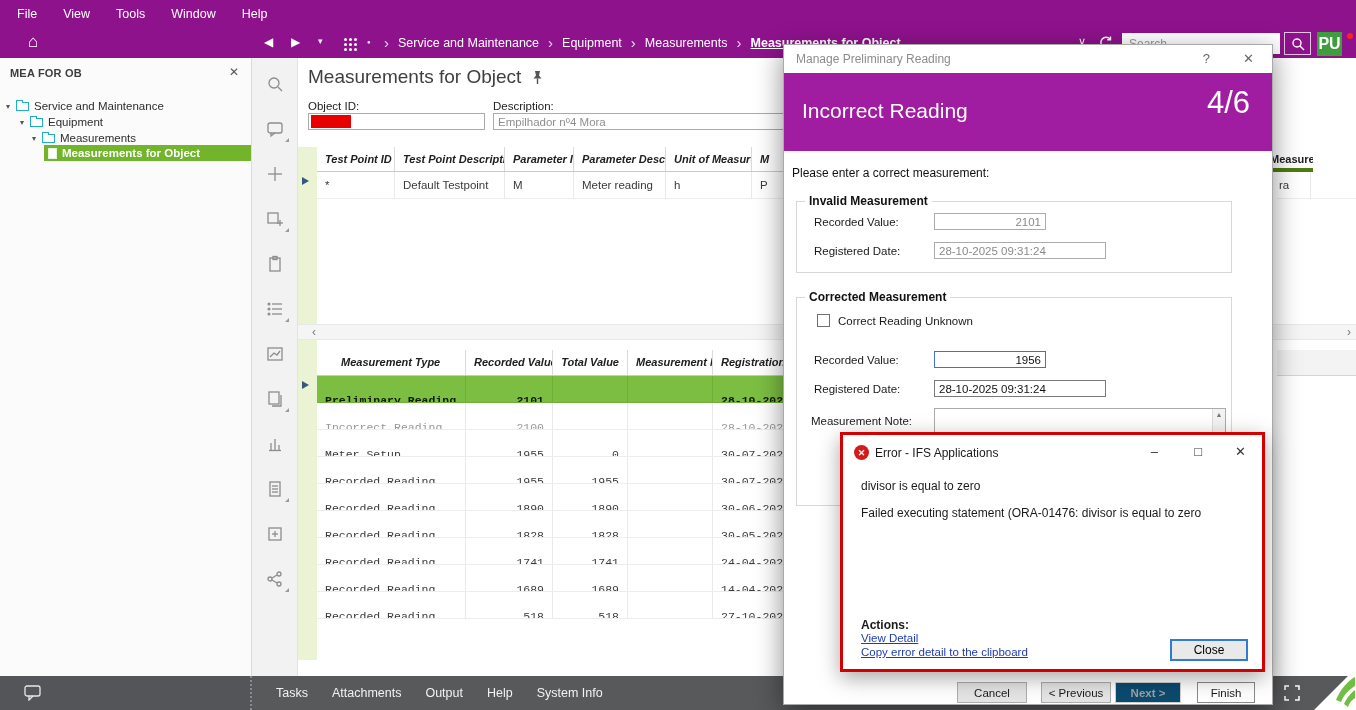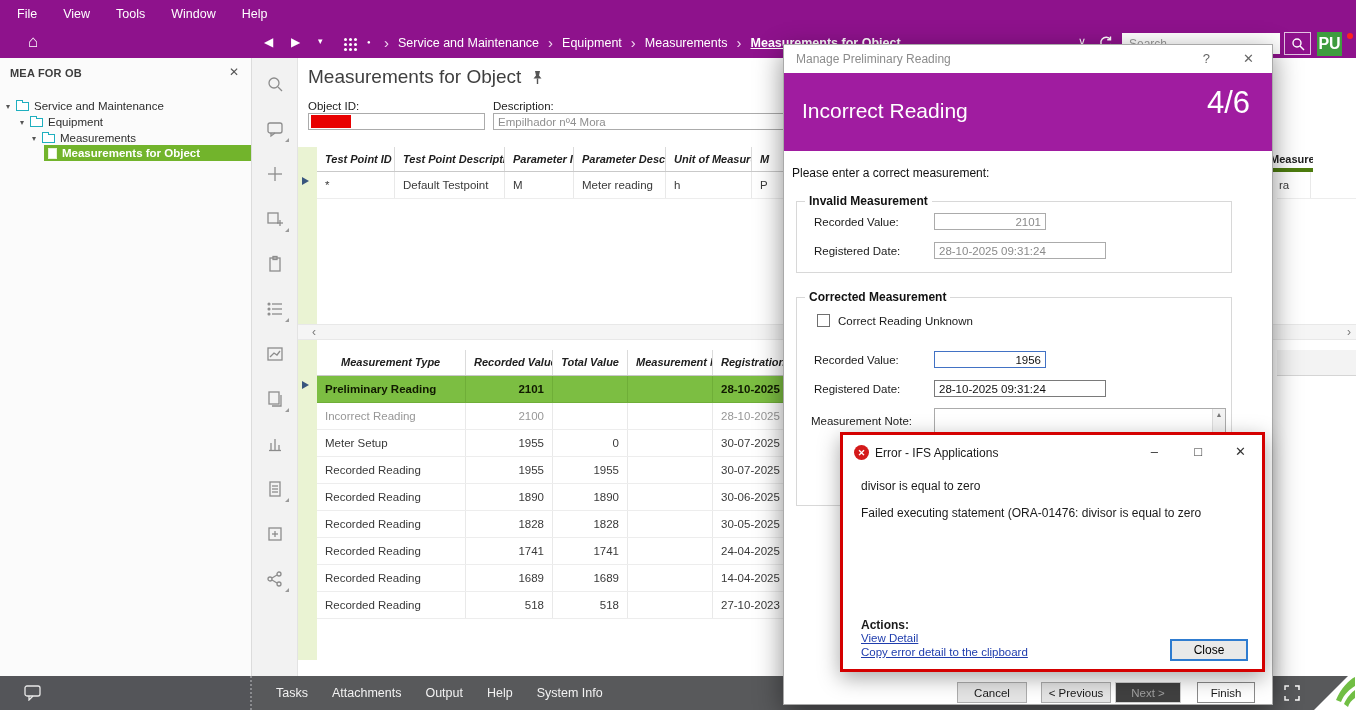--- a/index.html
+++ b/index.html
@@ -50,21 +50,21 @@
   .marker { position:absolute; width:0; height:0; border-left:7px solid #39567E; border-top:4.5px solid transparent; border-bottom:4.5px solid transparent; }
 
   .thead { position:absolute; display:flex; background:#fff; border-bottom:1px solid #C9C9C9; }
   .thead .c { font-size:11px; font-weight:bold; color:#202020; line-height:24px; padding:0 8px; border-right:1px solid #DBDBDB; overflow:hidden; white-space:nowrap;font-style:italic; }
   .trowt { position:absolute; display:flex; background:#fff; border-bottom:1px solid #EDEDED; }
   .trowt .c { font-size:11.5px; color:#3A3A3A; line-height:26px; padding:0 8px; border-right:1px solid #E9E9E9; overflow:hidden; white-space:nowrap; }
   .t1w1{width:78px}.t1w2{width:110px}.t1w3{width:69px}.t1w4{width:92px}.t1w5{width:86px}.t1w6{width:40px}
   .t2w1{width:149px}.t2w2{width:87px;text-align:right}.t2w3{width:75px;text-align:right}.t2w4{width:85px}.t2w5{width:84px}
   .t2body { position:absolute; left:317px; top:376px; }
   .t2body .r { display:flex; height:27px; background:#fff; border-bottom:1px solid #EDEDED; }
-  .t2body .c { font-size:11.5px; color:#3A3A3A; line-height:26px; padding:0 8px; border-right:1px solid #E9E9E9; overflow:hidden; white-space:nowrap; }
+  .t2body .c { font-size:11.5px; color:#3A3A3A; line-height:26px; padding:12px 8px; border-right:1px solid #E9E9E9; overflow:hidden; white-space:nowrap;font-family:Liberation Mono, monospace; }
   .t2body .r.sel { background:#7CBE42; border-bottom:1px solid #6FAE38; }
   .t2body .r.sel .c { color:#101a00; font-weight:bold; border-right-color:#6FAE38; }
   .t2body .r.muted .c { color:#979797; }
 
   .hscroll { position:absolute; left:298px; top:324px; width:1058px; height:16px; background:#F5F5F5; border-top:1px solid #E8E8E8; border-bottom:1px solid #E8E8E8; }
   .hscroll .arr { position:absolute; top:0; font-size:12px; color:#7a7a7a; line-height:15px; cursor:pointer; }
 
   .rfrag-h { position:absolute; left:1234px; top:147px; width:79px; height:25px; display:flex; border-bottom:4px solid #4d7c0f; background:#fff; }
   .rfrag-h .c { font-size:11px; font-weight:bold; color:#202020; line-height:24px; padding:0 2px; border-right:1px solid #DBDBDB; overflow:hidden; white-space:nowrap; }
   .rfrag-r { position:absolute; left:1277px; top:172px; width:79px; height:27px; display:flex; border-bottom:1px solid #EDEDED; background:#fff; }
@@ -91,21 +91,21 @@
   .grp { position:absolute; left:12px; width:436px; border:1px solid #D8D8D8; background:#fff; }
   .grp .gt { position:absolute; top:-8px; left:8px; background:#fff; padding:0 4px; font-size:12px; font-weight:bold; color:#111; }
   .glabel { position:absolute; font-size:11.5px; color:#1a1a1a; }
   .ginput { position:absolute; height:17px; border:1px solid #ABABAB; background:#fff; font-size:11.5px; padding:0 4px; }
   .ginput.ro { color:#8A8A8A; }
   .ginput.num { text-align:right; }
   .cbx { position:absolute; left:20px; top:16px; width:13px; height:13px; border:1px solid #6F6F6F; background:#fff; cursor:pointer; }
   .noteta { position:absolute; left:137px; top:110px; width:292px; height:90px; border:1px solid #ABABAB; resize:none; font-family:"Liberation Sans",sans-serif; font-size:11.5px; }
   .notesb { position:absolute; left:415px; top:111px; width:13px; height:88px; background:#F3F3F3; border-left:1px solid #DDD; text-align:center; font-size:7px; color:#777; line-height:11px; }
   .mbtn { position:absolute; top:637px; height:21px; font-size:11.5px; background:#E4E4E4; border:1px solid #ADADAD; color:#1a1a1a; cursor:pointer; }
-  .mbtn.disabled { background:#404040; border-color:#D0D0D0; color:#A0A0A0; }
+  .mbtn.disabled { background:#0c4a6e; border-color:#D0D0D0; color:#A0A0A0;font-weight:bold; }
   .mbtn.primary { background:#fff; border:1px solid #8a8a8a; }
 
   
   .errdlg { position:absolute; left:840px; top:432px; width:425px; height:240px; background:#fff; border:3px solid #D40000; box-shadow:0 6px 20px rgba(0,0,0,.35); z-index:20; }
   .erricon { position:absolute; left:11px; top:10px; width:15px; height:15px; border-radius:50%; background:#D41A1A; color:#fff; font-size:9px; font-weight:bold; display:flex; align-items:center; justify-content:center; }
   .errtitle { position:absolute; left:32px; top:11px; font-size:12px; color:#1a1a1a; }
   .errctl { position:absolute; top:9px; font-size:13px; color:#333; cursor:pointer; }
   .errmsg { position:absolute; left:18px; font-size:12px; color:#1a1a1a; }
   .erract { position:absolute; left:18px; top:183px; font-size:12px; font-weight:bold; color:#1a1a1a; }
   .errlink { position:absolute; left:18px; font-size:11.5px; color:#1F3DAD; text-decoration:underline; cursor:pointer; }

